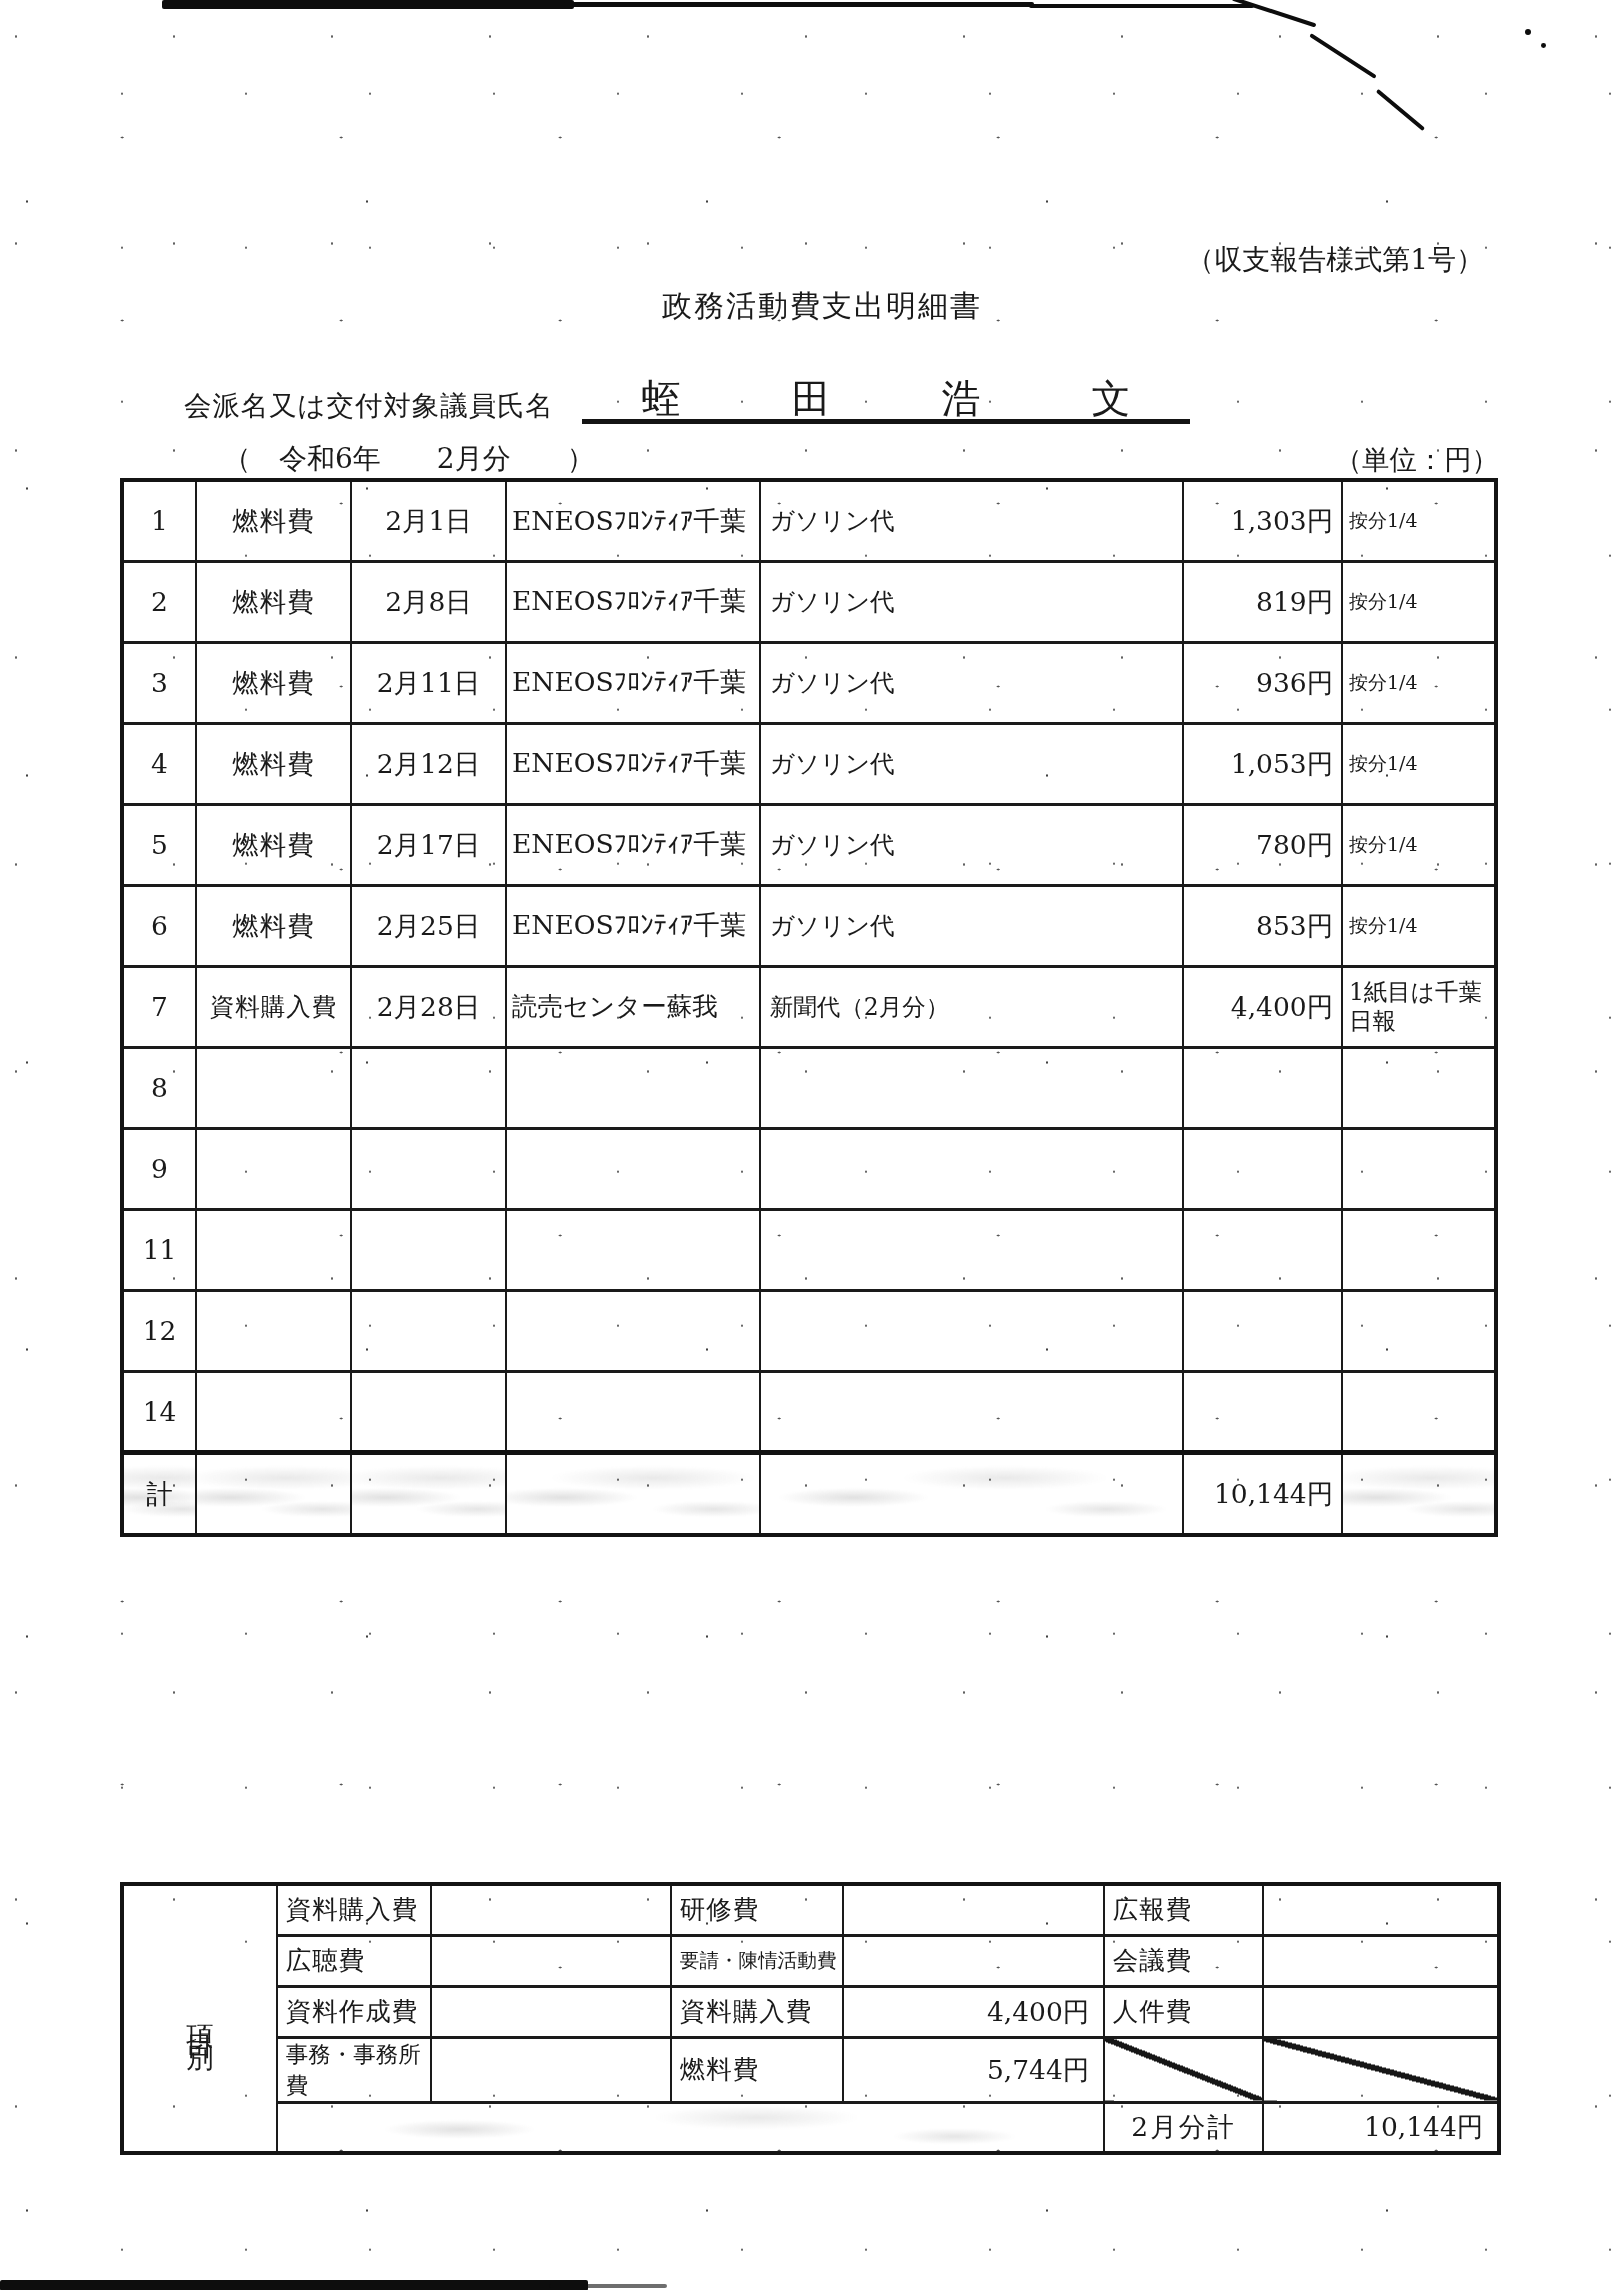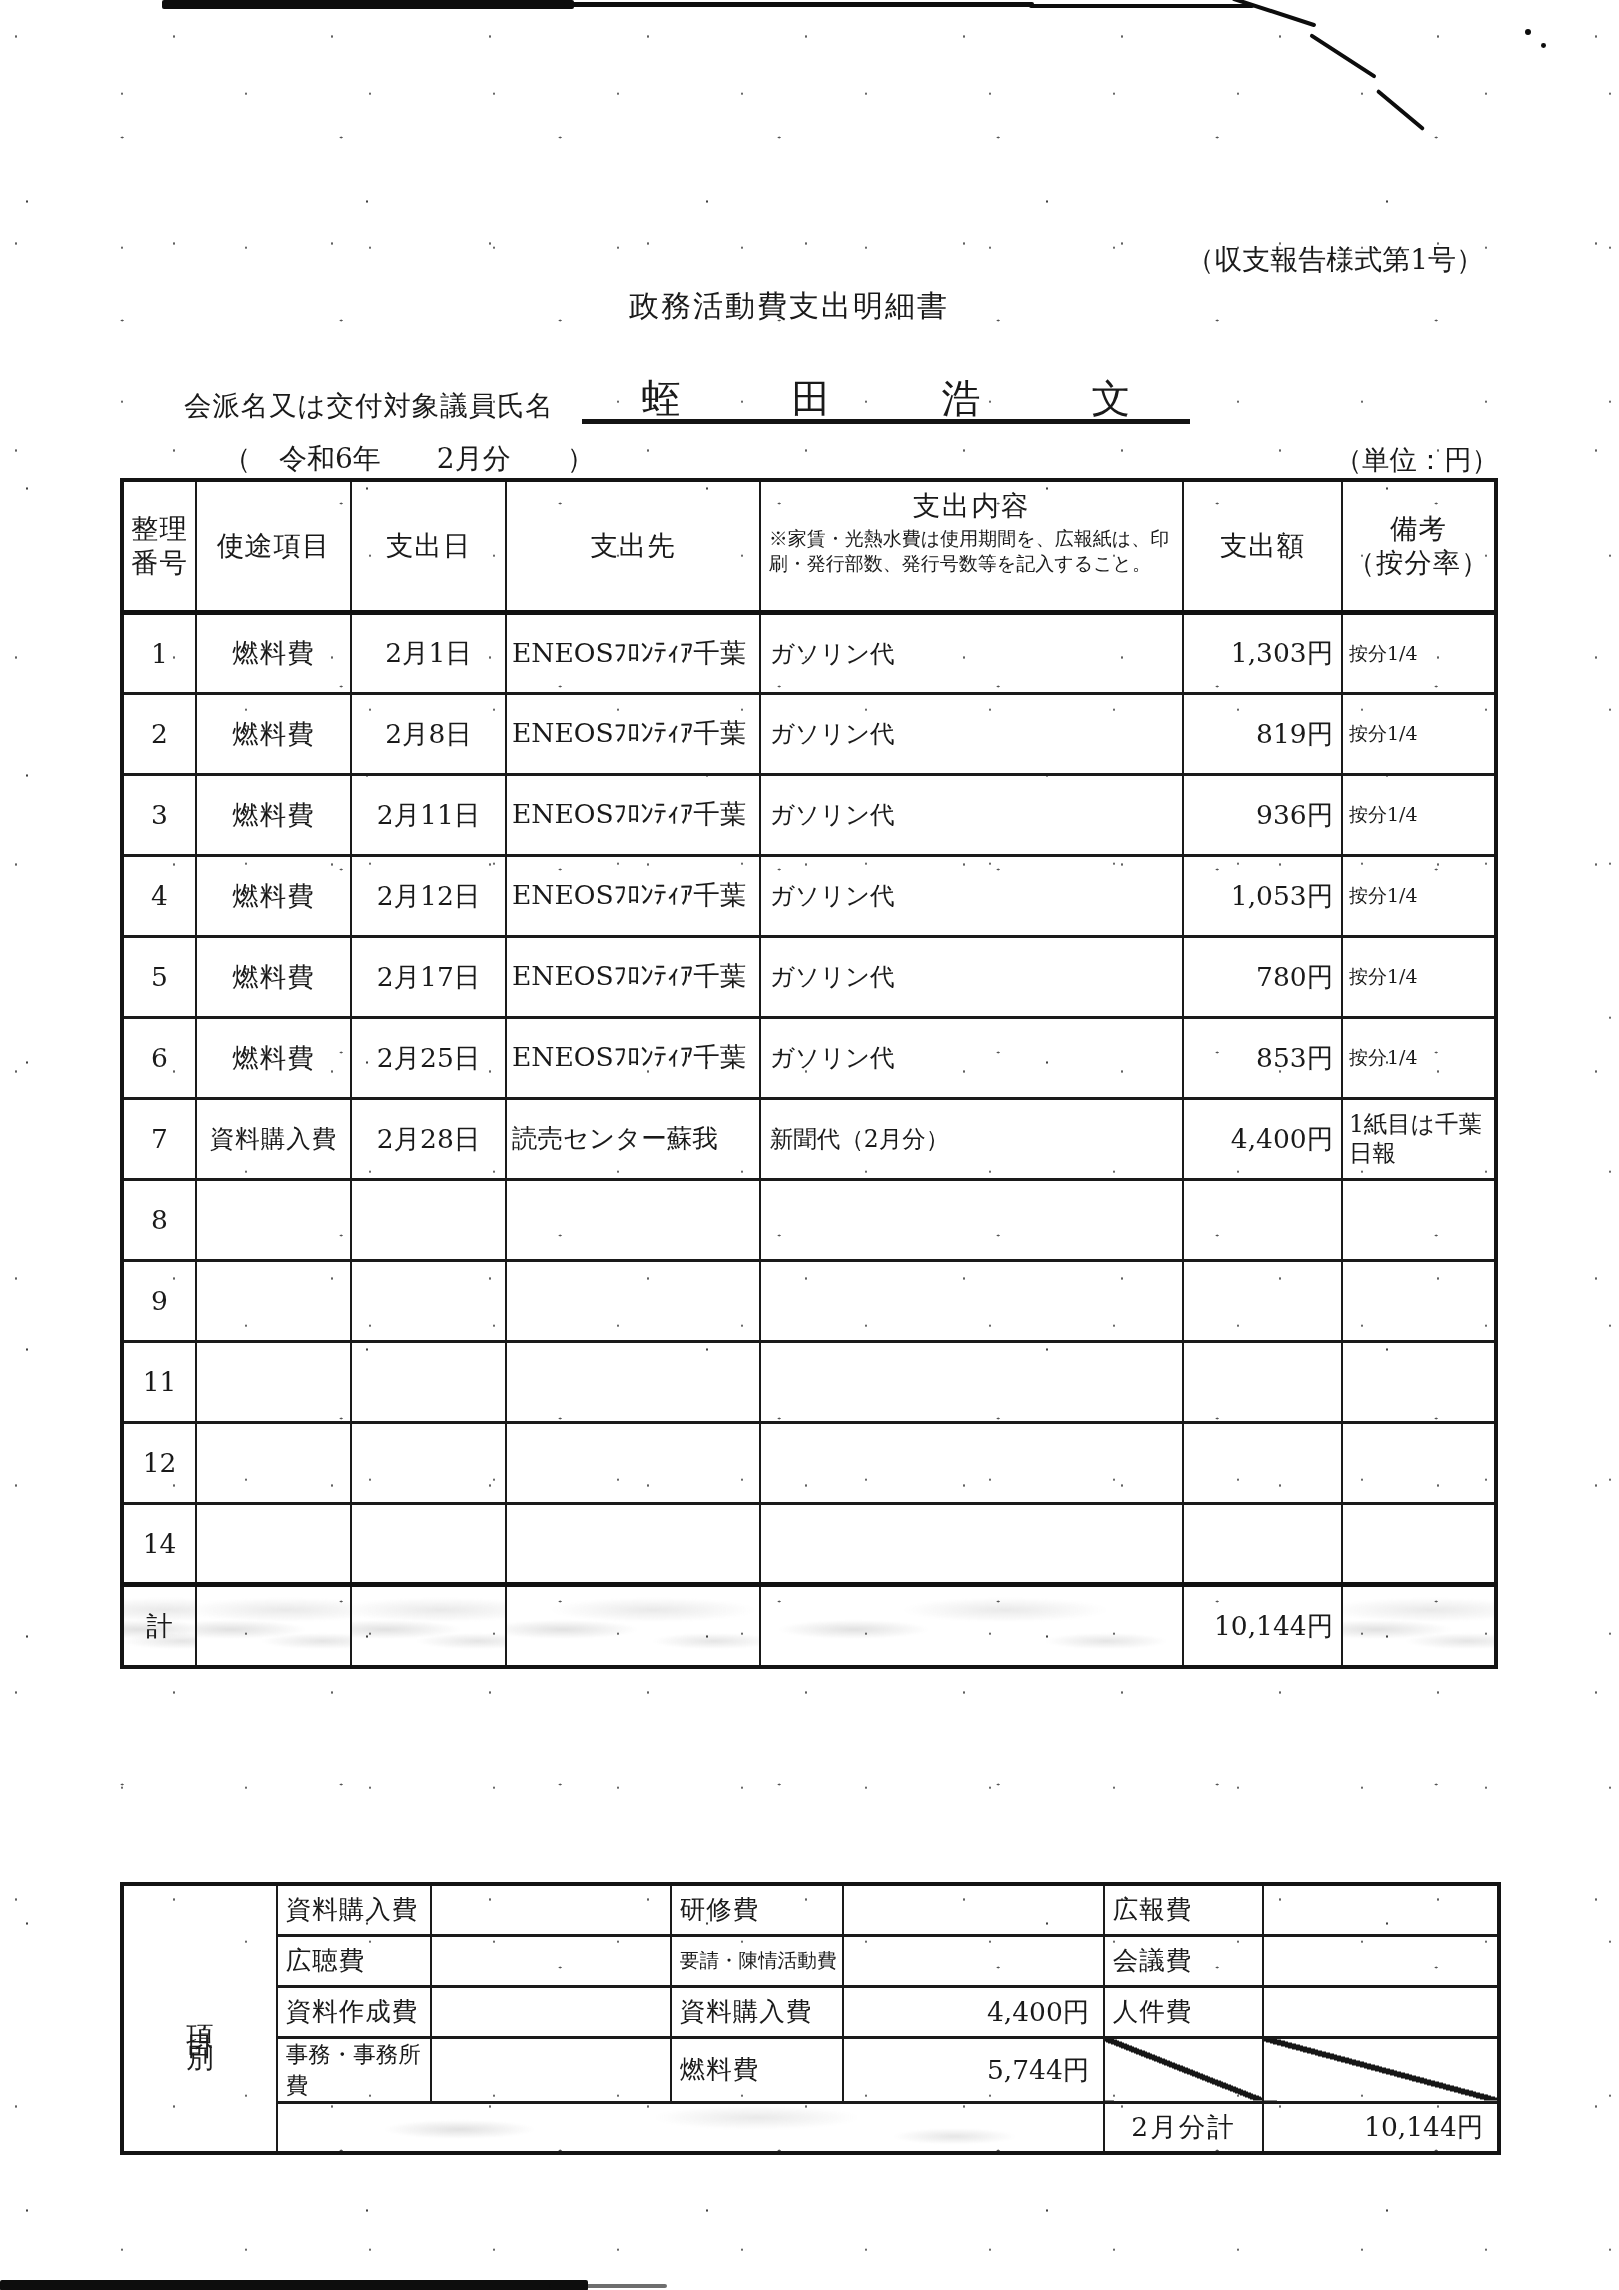--- a/index.html
+++ b/index.html
@@ -18,21 +18,21 @@
       radial-gradient(#444 0.7px, transparent 1px);
     background-size:219px 183px,158px 207px,340px 287px,124px 154px;
     background-position:12.7px 46px,95px 140px,197px 58px,60px 16.7px;
   }
   .artifact{position:absolute;background:#0d0d0d;border-radius:2px;}
   .abs{position:absolute;}
   .doc-text{white-space:nowrap;}
 
   
   .form-label{top:241px;right:135px;font-size:28px;}
-  .page-title{top:286px;left:629px;width:353px;text-align:left;font-size:30px;letter-spacing:2px;}
+  .page-title{top:286px;left:629px;width:353px;text-align:right;font-size:30px;letter-spacing:2px;}
   .name-label{top:388px;left:184px;font-size:27.4px;letter-spacing:1px;}
   .name-line{top:372px;left:586px;width:600px;display:flex;justify-content:space-around;font-size:39px;}
   .name-underline{top:419px;left:582px;width:608px;height:4.9px;background:#141414;}
   .period-label{top:440px;left:223px;font-size:28px;}
   .unit-label{top:442px;right:120px;font-size:27.4px;}
 
   
   table{border-collapse:collapse;table-layout:fixed;}
   td,th{border:2.9px solid #1a1a1a;border-top-width:3.9px;border-bottom-width:3.9px;
         padding:0;overflow:hidden;vertical-align:middle;font-weight:normal;}
@@ -107,34 +107,20 @@
   <colgroup>
     <col style="width:74px">
       <col style="width:155px">
       <col style="width:155px">
     <col style="width:254px">
       <col style="width:423px">
       <col style="width:159px">
       <col style="width:154px">
   </colgroup>
   <tbody>
-      <tr class="hrow">
-    <th class="hcell pre">整理
-番号</th>
-    <th class="hcell">使途項目</th>
-    <th class="hcell">支出日</th>
-    <th class="hcell">支出先</th>
-    <th class="hcell content-head">
-      <div class="content-title">支出内容</div>
-      <div class="content-note">※家賃・光熱水費は使用期間を、広報紙は、印刷・発行部数、発行号数等を記入すること。</div>
-    </th>
-    <th class="hcell">支出額</th>
-    <th class="hcell pre">備考
-（按分率）</th>
-  </tr>
   <tr class="drow">
     <td class="c-no">1</td>
     <td class="c-item">燃料費</td>
     <td class="c-date">2月1日</td>
     <td class="c-payee">ENEOSﾌﾛﾝﾃｨｱ千葉</td>
     <td class="c-content">ガソリン代</td>
     <td class="c-amount">1,303円</td>
     <td class="c-remarks">按分1/4</td>
   </tr>
   <tr class="drow">

